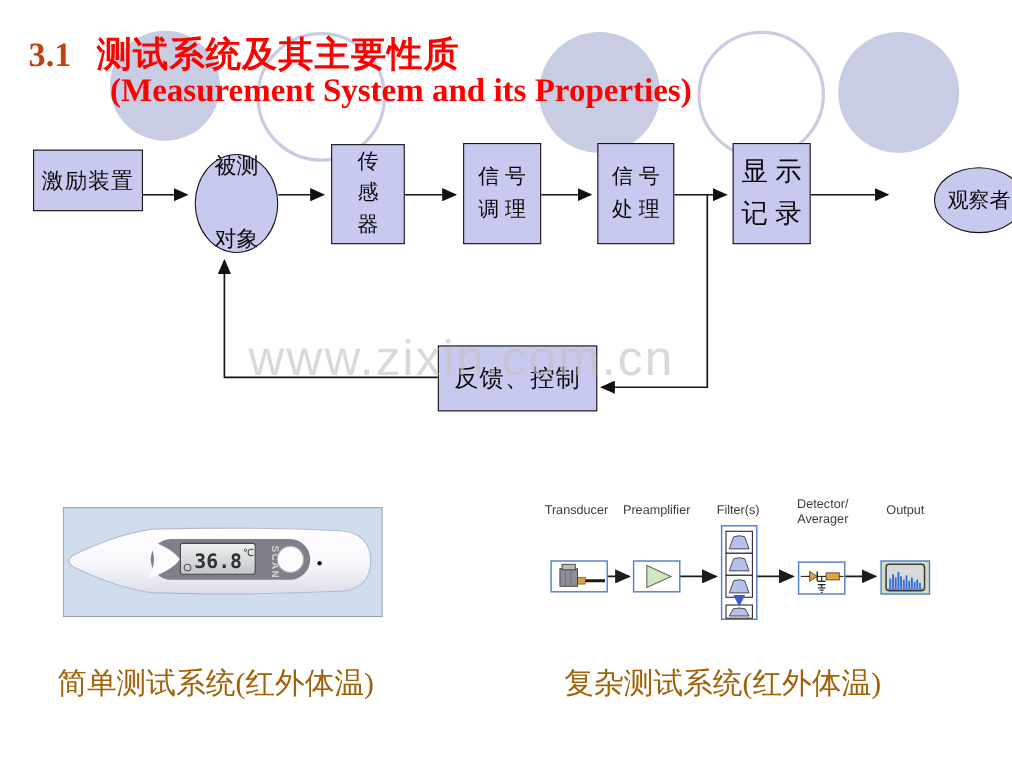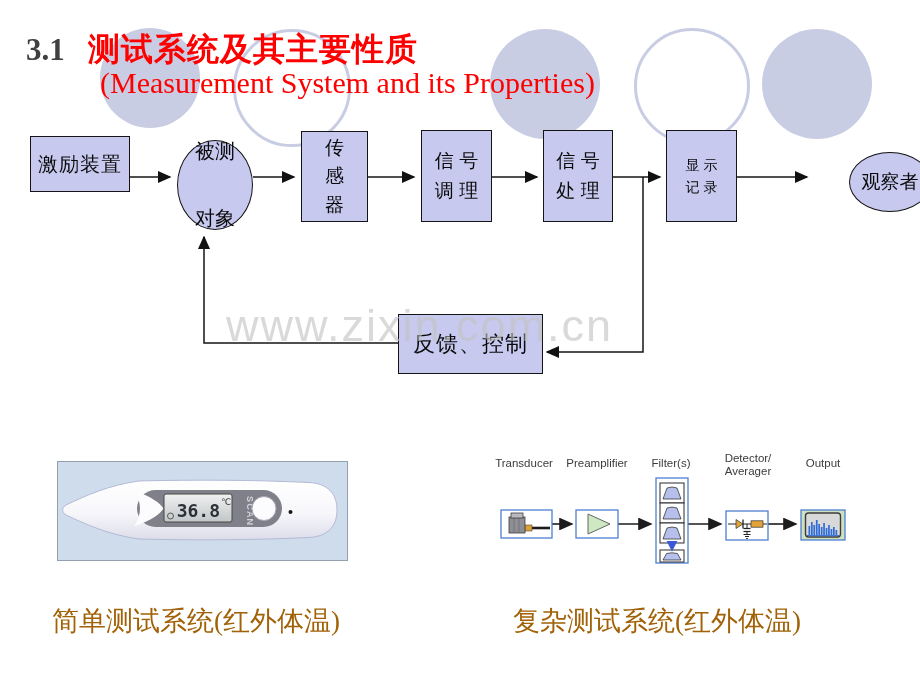--- a/index.html
+++ b/index.html
@@ -6,26 +6,26 @@
   .slide {
     position:relative; width:920px; height:690px; background:#ffffff;
     overflow:hidden; font-family:"Liberation Sans", sans-serif;
   }
   
   .bgc { position:absolute; border-radius:50%; z-index:0; }
   .bgc.fill { background:#c9cde3; }
   .bgc.line { background:transparent; border:3px solid #c9cde4; }
 
   
-  .title-num { position:absolute; left:26px; top:32px; z-index:4; color:#404040;
+  .title-num { position:absolute; left:26px; top:32px; z-index:4; color:#c2410c;
     font-family:"Liberation Serif", serif; font-weight:bold; font-size:31px; }
   .title-zh  { position:absolute; left:88px; top:28px; z-index:4; color:#ff0000;
     font-weight:bold; font-size:32px; letter-spacing:1px; white-space:nowrap; }
   .title-en  { position:absolute; left:100px; top:66px; z-index:4; color:#ff0000;
-    font-family:"Liberation Serif", serif; font-weight:normal; font-size:30px; white-space:nowrap; }
+    font-family:"Liberation Serif", serif; font-weight:bold; font-size:30px; white-space:nowrap; }
 
   
   .node { position:absolute; z-index:2; background:#c7c9ef; border:1.6px solid #141414;
     display:flex; flex-direction:column; align-items:center; justify-content:center;
     color:#0a0a0a; text-align:center; box-sizing:border-box; }
   .node span { display:block; }
   .ellipse { border-radius:50%;gap:40px; }
   .flow-svg { position:absolute; left:0; top:0; z-index:1; }
 
   .watermark { position:absolute; left:226px; top:300px; z-index:5; font-size:45px;
@@ -86,21 +86,21 @@
   <div class="node" style="left:421px; top:130px; width:71px; height:92px; font-size:19px; line-height:1.6;">
     <span>信 号</span>
     <span>调 理</span>
   </div>
 
   <div class="node" style="left:543px; top:130px; width:70px; height:92px; font-size:19px; line-height:1.6;">
     <span>信 号</span>
     <span>处 理</span>
   </div>
 
-  <div class="node" style="left:666px; top:130px; width:71px; height:92px; font-size:14px; line-height:1.6;">
+  <div class="node" style="left:666px; top:130px; width:71px; height:92px; font-size:24px; line-height:1.6;">
     <span>显 示</span>
     <span>记 录</span>
   </div>
 
   <div class="node ellipse" style="left:849px; top:152px; width:82px; height:60px; font-size:19px;">
     <span>观察者</span>
   </div>
 
   <div class="node" style="left:398px; top:314px; width:145px; height:60px; font-size:22px; letter-spacing:1px;">
     <span>反馈、控制</span>

